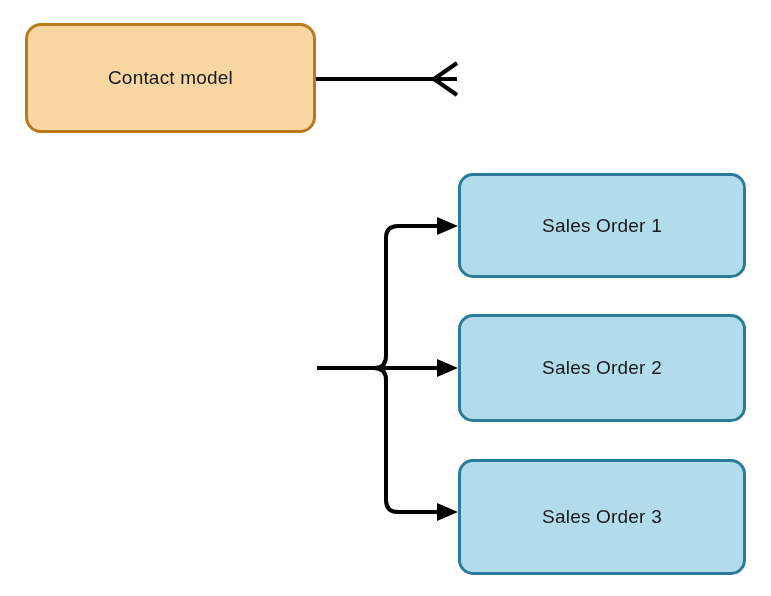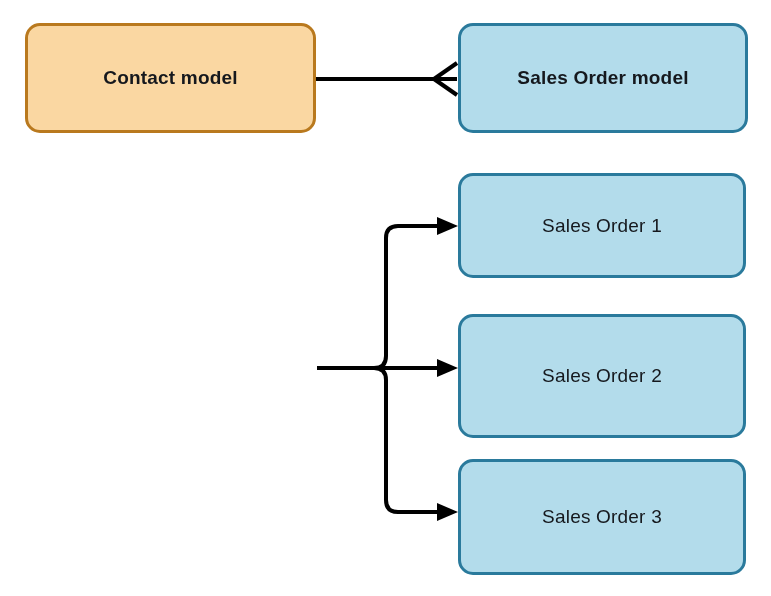--- a/index.html
+++ b/index.html
@@ -47,21 +47,22 @@
   }
   .node.orange {
     background: var(--orange_fill, #fad7a2);
     border-color: var(--orange_border, #b9791e);
   }
   .node.blue {
     background: var(--blue_fill, #b3dceb);
     border-color: var(--blue_border, #2a7a9c);
   }
   .node.bold {
-    font-weight: bold;
+    font-weight: normal;
+    border-radius: 16px;
   }
 </style>
 </head>
 <body>
 
 <div class="stage">
 
   <svg class="edges" viewBox="0 0 771 596" aria-hidden="true">
 
     <g>
@@ -77,30 +78,27 @@
       <polygon class="arrow-head" points="458,226 437,217 437,235"></polygon>
       <polygon class="arrow-head" points="458,368 437,359 437,377"></polygon>
       <polygon class="arrow-head" points="458,512 437,503 437,521"></polygon>
     </g>
   </svg>
 
   <div class="node orange bold" style="left:25px; top:23px; width:291px; height:110px;">
     <span>Contact model</span>
   </div>
 
-  <div class="node blue bold" style="left:458px; top:23px; width:290px; height:110px;">
-    <span>Sales Order model</span>
-  </div>
 
   <div class="node blue" style="left:458px; top:173px; width:288px; height:105px;">
     <span>Sales Order 1</span>
   </div>
 
 
-  <div class="node blue" style="left:458px; top:314px; width:288px; height:124px;">
+  <div class="node blue" style="left:458px; top:314px; width:288px; height:108px;">
     <span>Sales Order 2</span>
   </div>
 
   <div class="node blue" style="left:458px; top:459px; width:288px; height:116px;">
     <span>Sales Order 3</span>
   </div>
 
 </div>
 
 </body></html>

